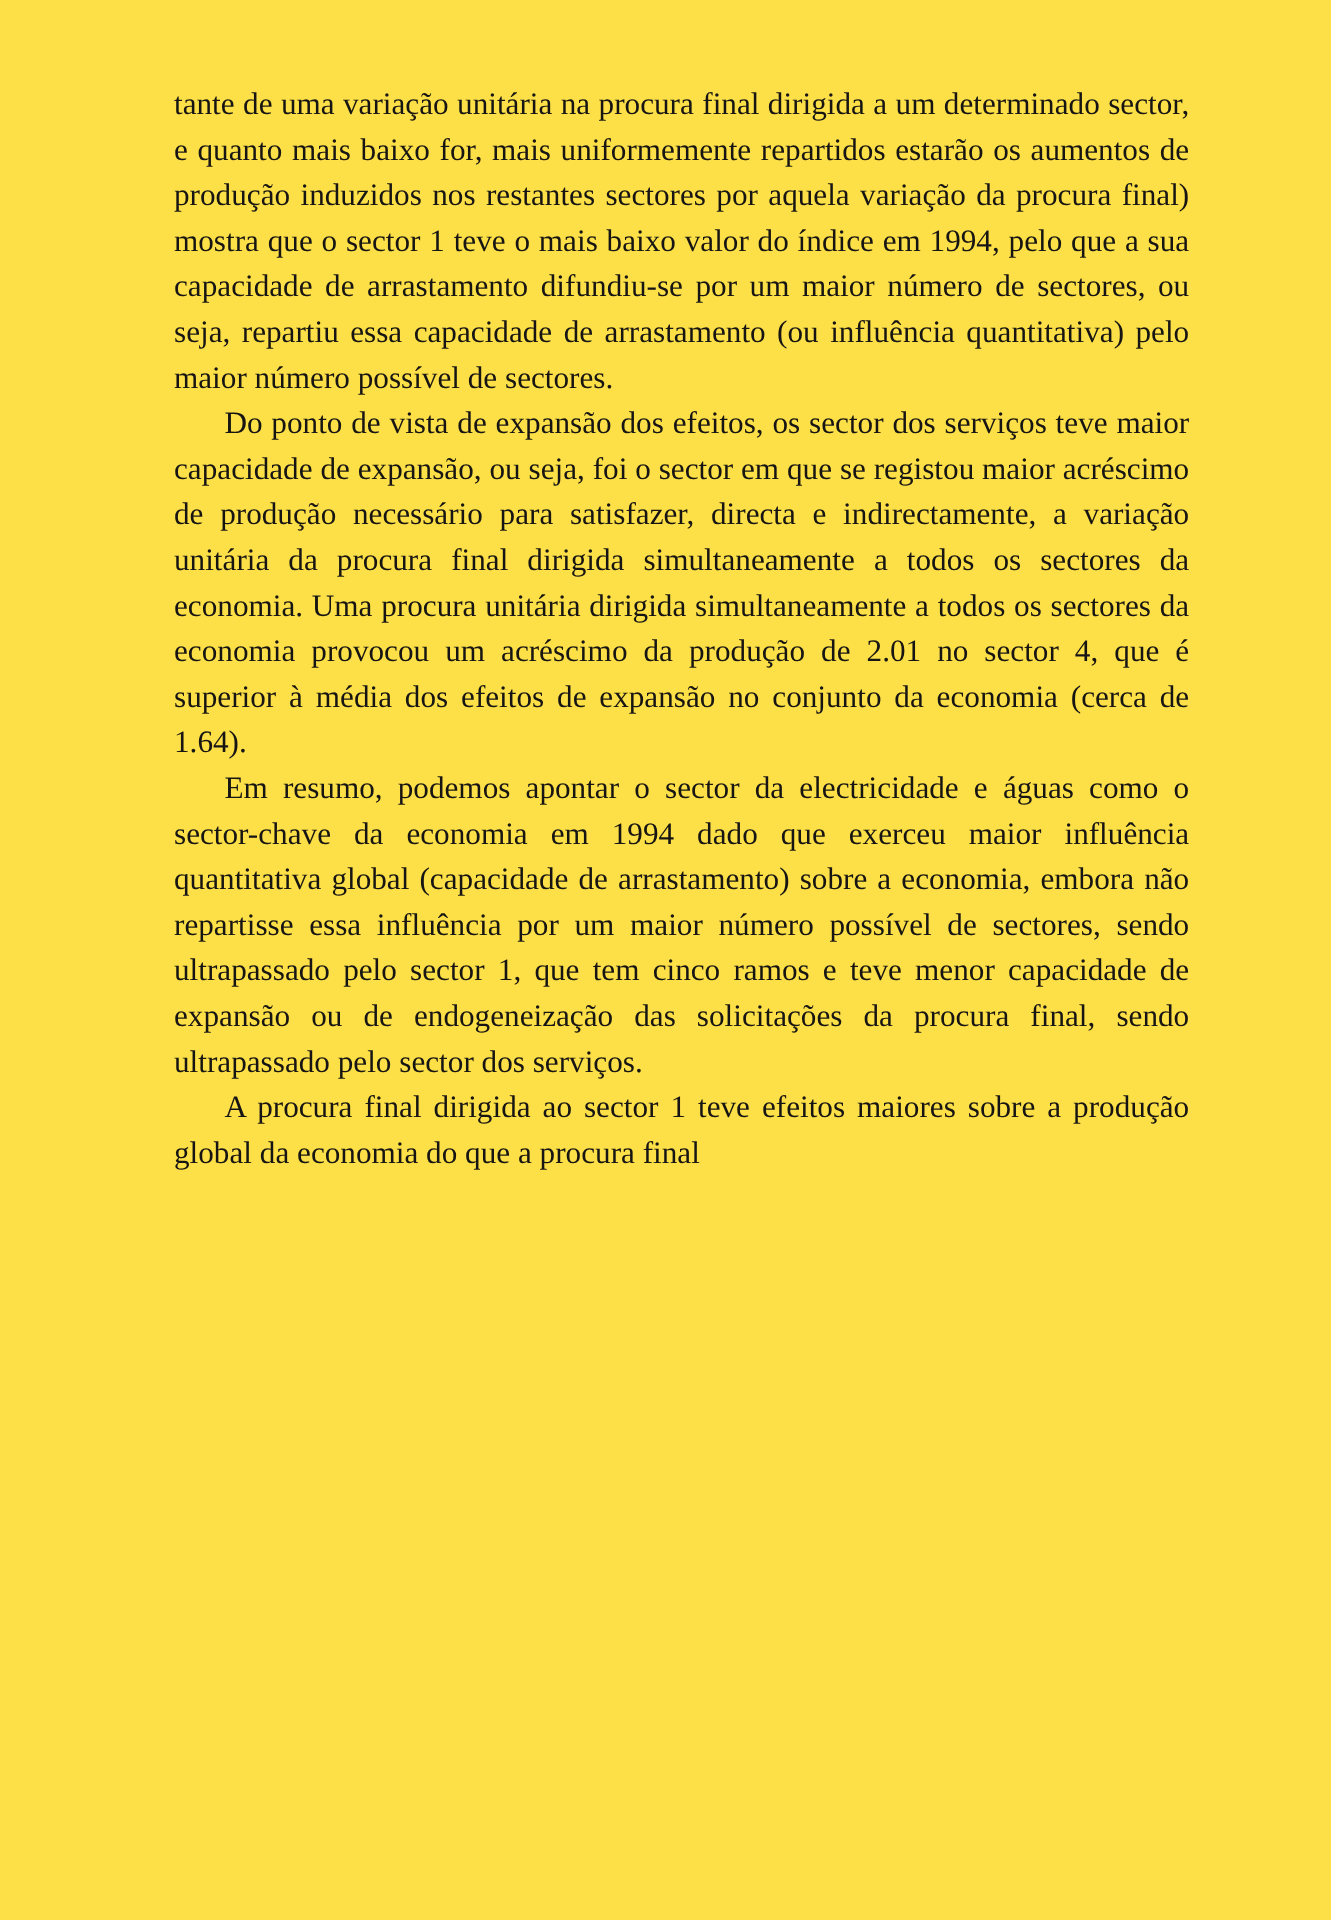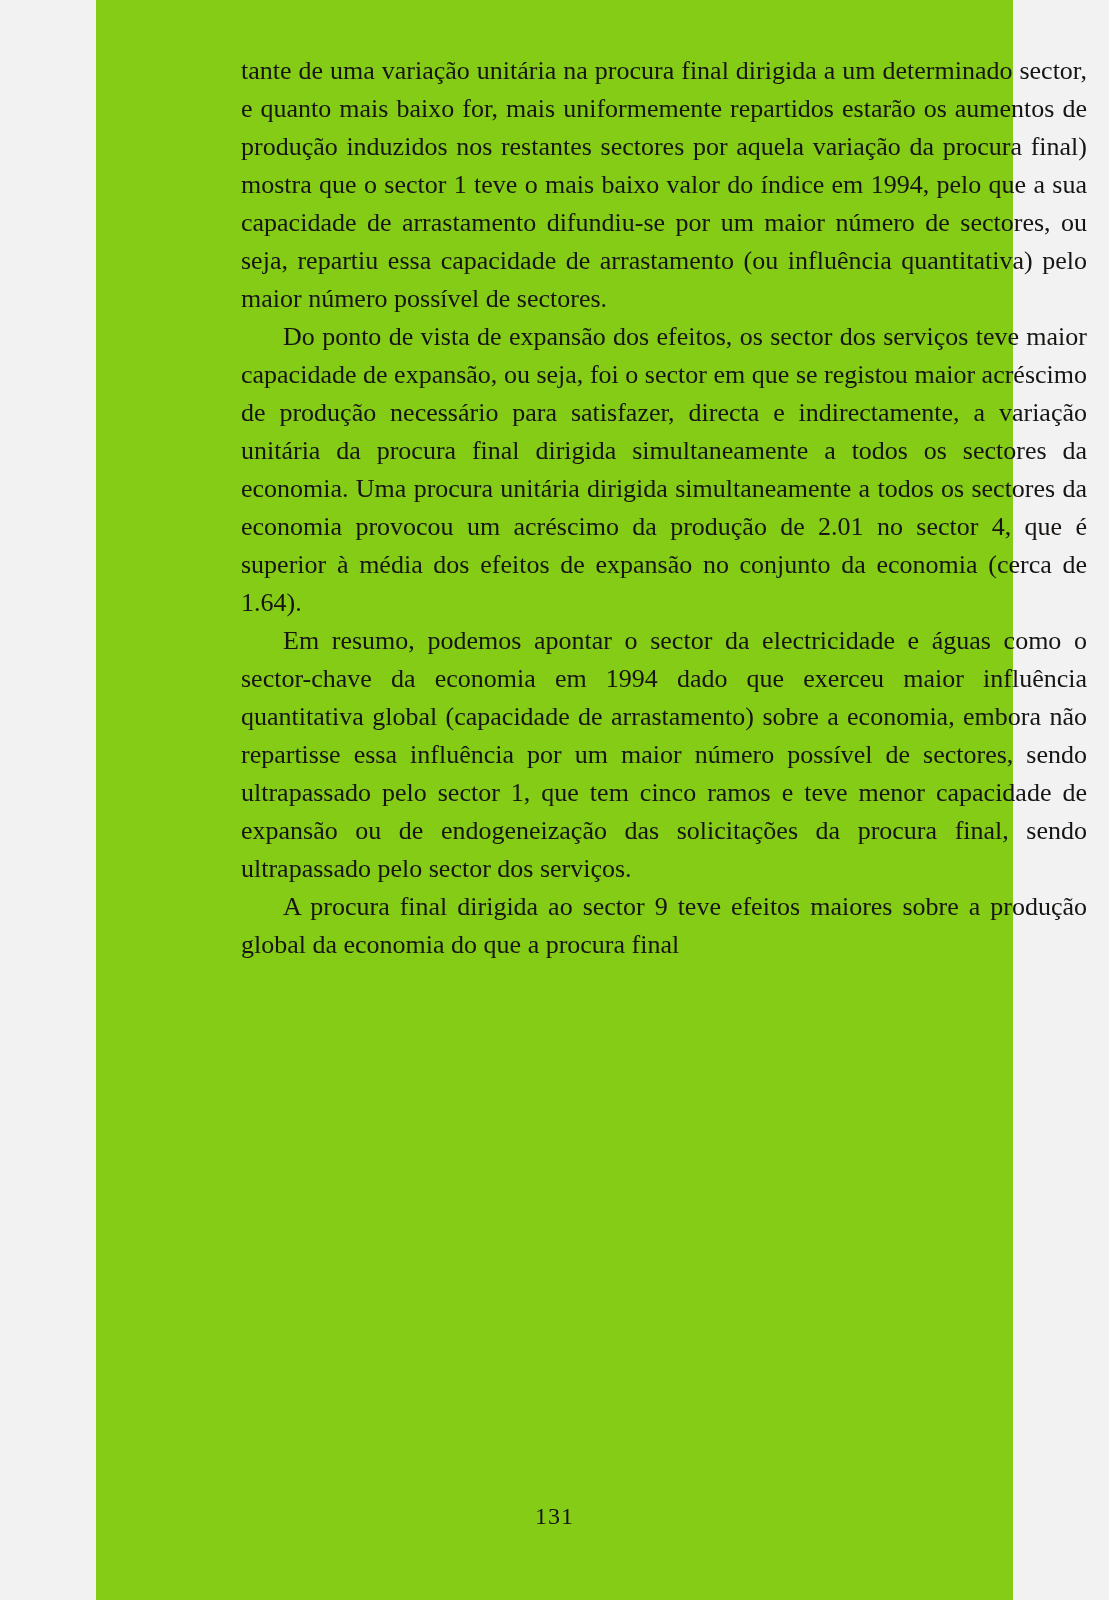--- a/index.html
+++ b/index.html
@@ -4,26 +4,26 @@
 <style>
   html, body {
     margin: 0;
     padding: 0;
   }
   body {
     background: #f2f2f2;
   }
   .page {
     position: relative;
-    width: 917px;
+    width: 1109px;
     height: 1600px;
     margin: 0 auto;
-    background: #84cc16;
+    background: #fde047;
     box-sizing: border-box;
-    padding: 52px 120px 0 145px;
+    padding: 68px 120px 0 145px;
     font-family: "Liberation Serif", "DejaVu Serif", serif;
     color: #171513;
   }
   .text-block {
     width: 846px;
     font-size: 26px;
     line-height: 38px;
     text-align: justify;
   }
   .text-block p {
@@ -45,16 +45,15 @@
   }
 </style>
 </head>
 <body>
 
 <div class="page">
   <div class="text-block">
     <p class="no-indent">tante de uma variação unitária na procura final dirigida a um determinado sector, e quanto mais baixo for, mais uniformemente repartidos estarão os aumentos de produção induzidos nos restantes sectores por aquela variação da procura final) mostra que o sector 1 teve o mais baixo valor do índice em 1994, pelo que a sua capacidade de arrastamento difundiu-se por um maior número de sectores, ou seja, repartiu essa capacidade de arrastamento (ou influência quantitativa) pelo maior número possível de sectores.</p>
     <p>Do ponto de vista de expansão dos efeitos, os sector dos serviços teve maior capacidade de expansão, ou seja, foi o sector em que se registou maior acréscimo de produção necessário para satisfazer, directa e indirectamente, a variação unitária da procura final dirigida simultaneamente a todos os sectores da economia. Uma procura unitária dirigida simultaneamente a todos os sectores da economia provocou um acréscimo da produção de 2.01 no sector 4, que é superior à média dos efeitos de expansão no conjunto da economia (cerca de 1.64).</p>
     <p>Em resumo, podemos apontar o sector da electricidade e águas como o sector-chave da economia em 1994 dado que exerceu maior influência quantitativa global (capacidade de arrastamento) sobre a economia, embora não repartisse essa influência por um maior número possível de sectores, sendo ultrapassado pelo sector 1, que tem cinco ramos e teve menor capacidade de expansão ou de endogeneização das solicitações da procura final, sendo ultrapassado pelo sector dos serviços.</p>
-    <p>A procura final dirigida ao sector 9 teve efeitos maiores sobre a produção global da economia do que a procura final</p>
+    <p>A procura final dirigida ao sector 1 teve efeitos maiores sobre a produção global da economia do que a procura final</p>
   </div>
-  <div class="page-number">131</div>
 </div>
 
 </body></html>

